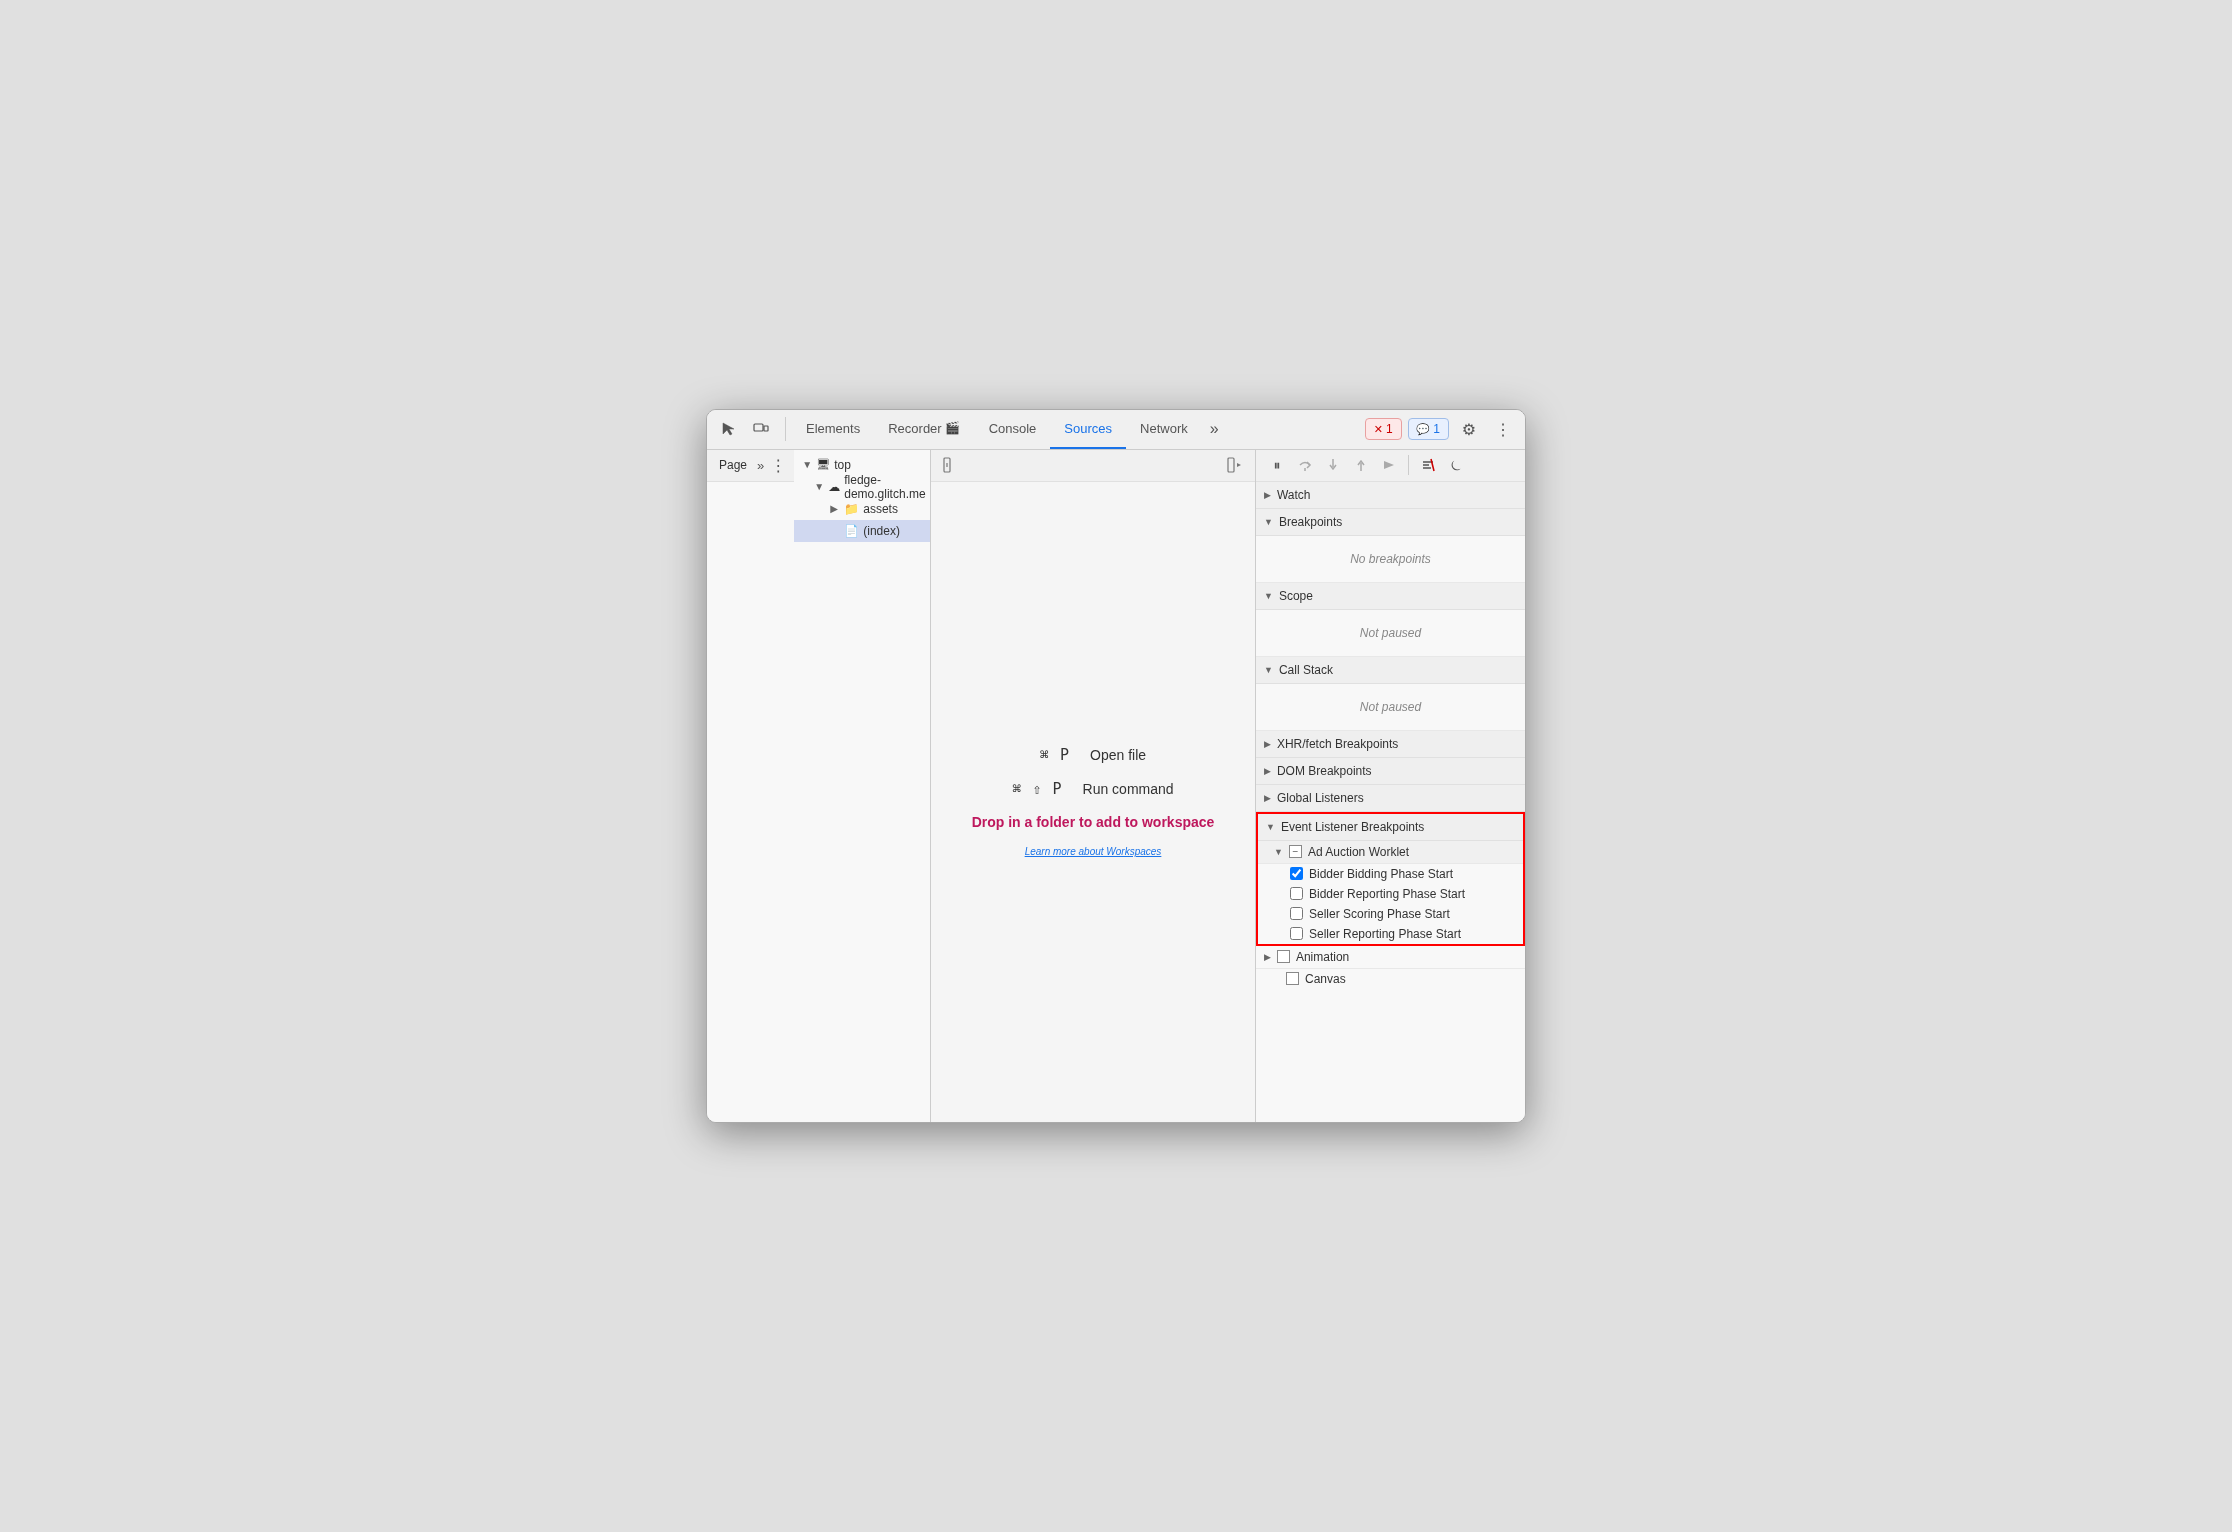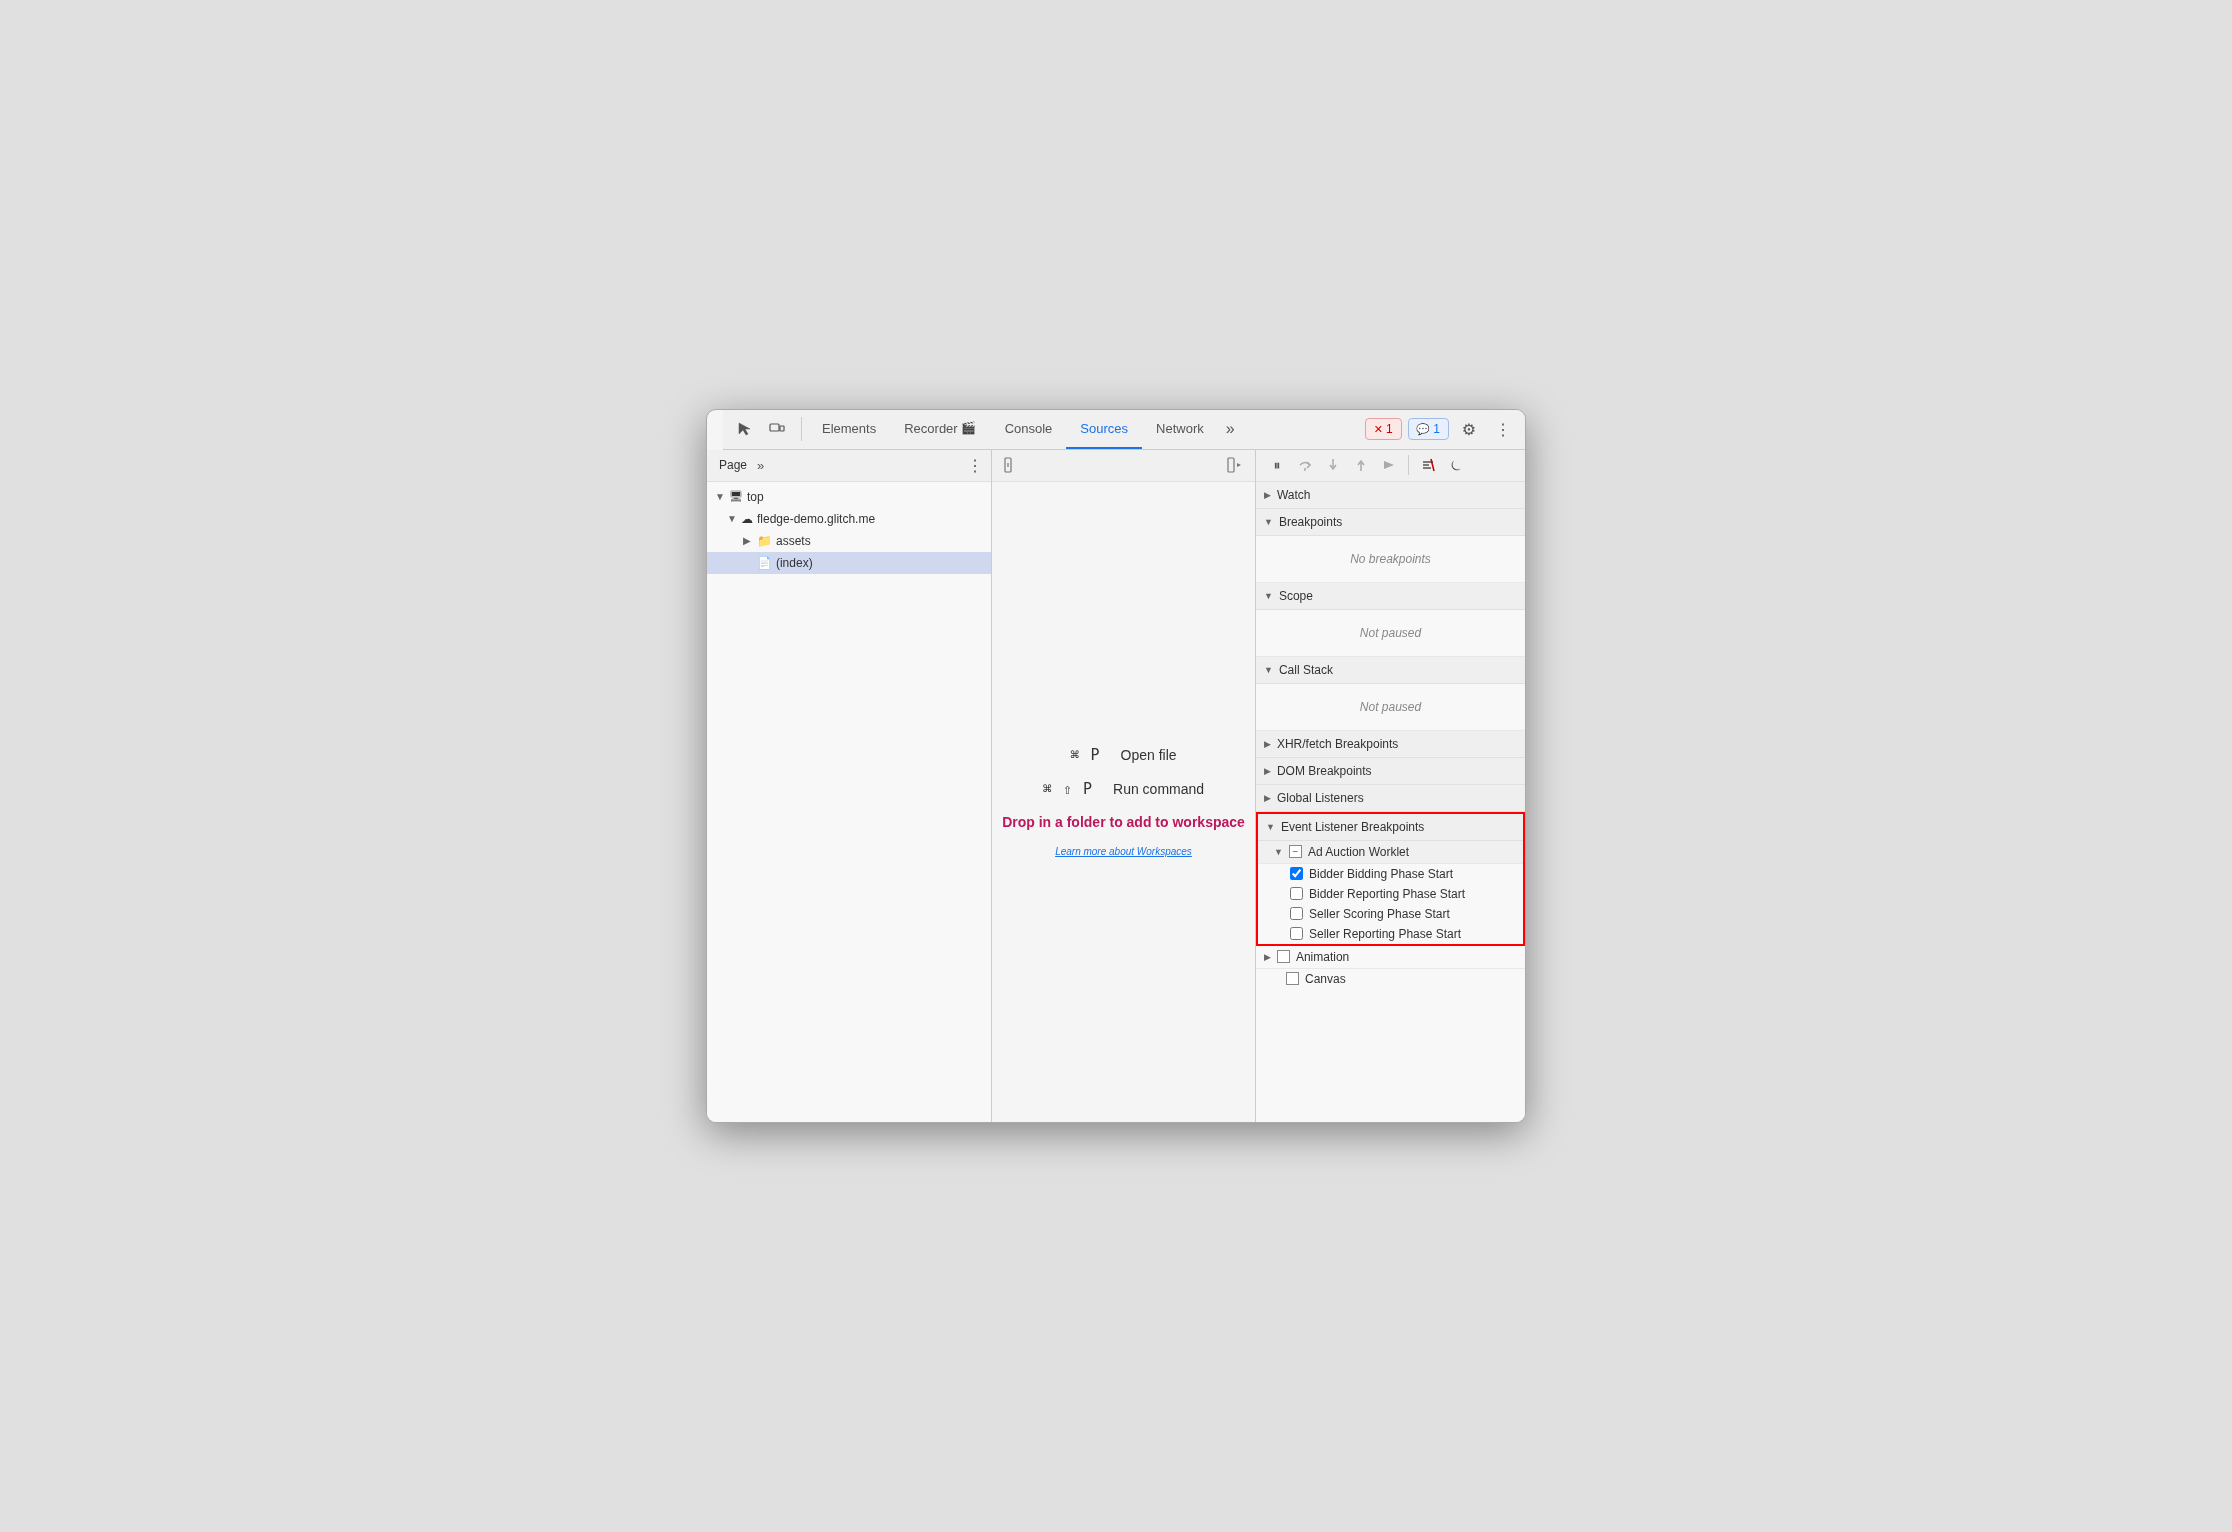--- a/index.html
+++ b/index.html
@@ -52,21 +52,20 @@
       color: #333;
     }
     
     .toolbar {
       background: #f0f0f0;
       border-bottom: 1px solid #ccc;
       display: flex;
       align-items: center;
       height: 40px;
       padding: 0 8px;
-      margin-left: 16px;
     }
     .toolbar-left {
       display: flex;
       align-items: center;
       gap: 4px;
     }
     .toolbar-icon-btn {
       width: 28px;
       height: 28px;
       display: flex;
@@ -146,25 +145,25 @@
       font-size: 16px;
       border-radius: 4px;
     }
     
     .main-content {
       display: flex;
       height: calc(820px * 0.82);
     }
     
     .left-panel {
-      width: 285px;
+      width: 224px;
       border-right: 1px solid #ccc;
       background: #f8f8f8;
       display: flex;
-      flex-direction: column;
+      flex-direction: row;
     }
     .panel-toolbar {
       height: 32px;
       display: flex;
       align-items: center;
       padding: 0 8px;
       border-bottom: 1px solid #e0e0e0;
       background: #f0f0f0;
       gap: 6px;
     }

